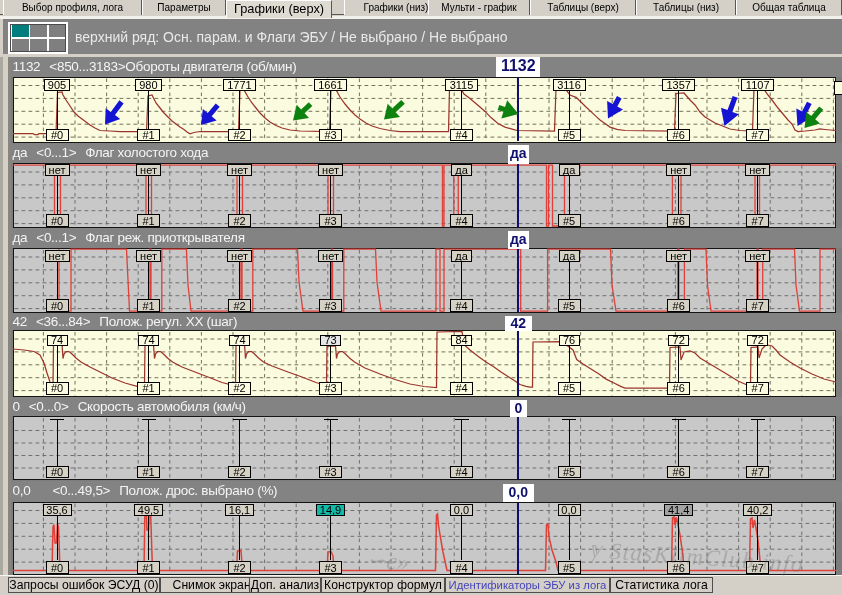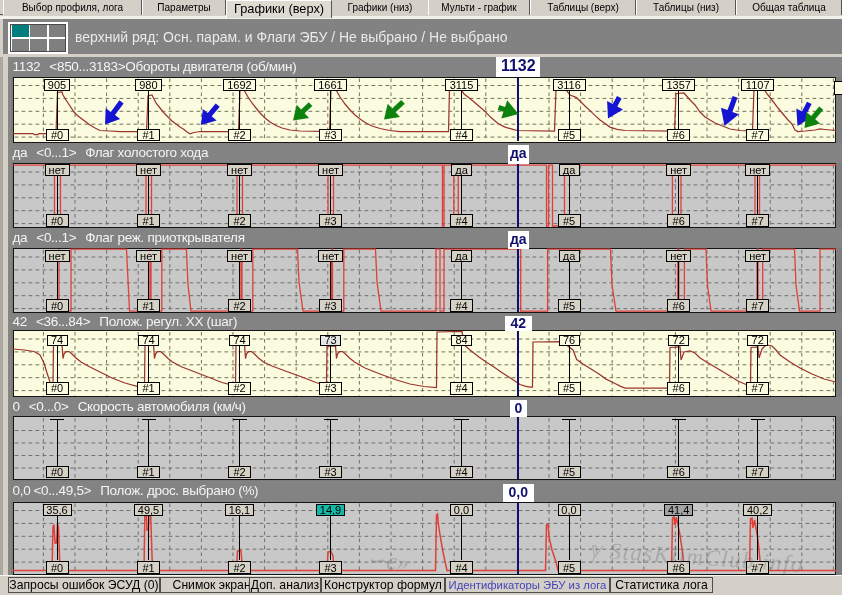--- a/index.html
+++ b/index.html
@@ -17,21 +17,21 @@
 .mline{position:absolute;width:1px;background:#000}
 .clabel{position:absolute;background:#fff;color:#10106e;font-weight:bold;text-align:center;z-index:6}
 .btab{position:absolute;top:577px;height:16px;border:1px solid #4d4d4d;
  background:#d4d0c8;font-size:12.2px;line-height:15px;text-align:center;white-space:nowrap;color:#000}
 </style></head><body>
 <div id="root">
 <div class="tabs"></div>
 <div class="tab" style="left:3px;width:139px">Выбор профиля, лога</div>
 <div class="tab" style="left:142px;width:84px">Параметры</div>
 <div class="tab sel" style="left:226px;width:106px">Графики (верх)</div>
-<div class="tab" style="left:328px;width:104px">Графики (низ)</div>
+<div class="tab" style="left:344px;width:104px">Графики (низ)</div>
 <div class="tab" style="left:428px;width:102px">Мульти - график</div>
 <div class="tab" style="left:530px;width:106px">Таблицы (верх)</div>
 <div class="tab" style="left:636px;width:100px">Таблицы (низ)</div>
 <div class="tab" style="left:736px;width:106px">Общая таблица</div>
 <div class="abs" style="left:0;top:16px;width:842px;height:3px;background:#f2f0ea"></div>
 <div class="abs" style="left:3px;top:19px;width:839px;height:35px;background:#828282"></div>
 <div class="abs" style="left:0;top:54px;width:842px;height:3px;background:#d4d0c8"></div>
 <div class="abs" style="left:8px;top:21.5px;width:60px;height:32px;background:#fff;padding:2px">
       <div style="width:100%;height:100%;background:#fdfdfd;position:relative;border:1px solid #4a4a4a">
         <div class="abs" style="left:0.5px;top:0.5px;width:17px;height:12px;background:#007d7d"></div>
@@ -50,21 +50,21 @@
 <div class="hdr" style="top:57px;height:19.5px;line-height:19.5px;padding-left:1.5px"><b>1132</b><b style="margin-left:9px">&lt;850...3183&gt;</b><b style="">Обороты двигателя (об/мин)</b></div>
 <div class="chart" style="left:13px;top:76.5px;width:823px;height:66px;background:#fbfbe0"></div>
 <div class="hdr" style="top:142.5px;height:20.5px;line-height:20.5px;padding-left:1.5px"><b>да</b><b style="margin-left:9px">&lt;0...1&gt;</b><b style="margin-left:9px">Флаг холостого хода</b></div>
 <div class="chart" style="left:13px;top:163px;width:823px;height:65px;background:#c8c8c8"></div>
 <div class="hdr" style="top:228px;height:20px;line-height:20px;padding-left:1.5px"><b>да</b><b style="margin-left:9px">&lt;0...1&gt;</b><b style="margin-left:9px">Флаг реж. приоткрывателя</b></div>
 <div class="chart" style="left:13px;top:248px;width:823px;height:65px;background:#c8c8c8"></div>
 <div class="hdr" style="top:313px;height:17px;line-height:17px;padding-left:1.5px"><b>42</b><b style="margin-left:9px">&lt;36...84&gt;</b><b style="margin-left:9px">Полож. регул. ХХ (шаг)</b></div>
 <div class="chart" style="left:13px;top:330px;width:823px;height:67px;background:#fbfbe0"></div>
 <div class="hdr" style="top:397px;height:19px;line-height:19px;padding-left:1.5px"><b>0</b><b style="margin-left:9px">&lt;0...0&gt;</b><b style="margin-left:9px">Скорость автомобиля (км/ч)</b></div>
 <div class="chart" style="left:13px;top:416px;width:823px;height:64px;background:#c8c8c8"></div>
-<div class="hdr" style="top:481px;height:20.5px;line-height:20.5px;padding-left:1.5px"><b>0,0</b><b style="margin-left:3px">&lt;0...49,5&gt;</b><b style="margin-left:9px">Полож. дрос. выбрано (%)</b></div>
+<div class="hdr" style="top:481px;height:20.5px;line-height:20.5px;padding-left:1.5px"><b>0,0</b><b style="margin-left:22px">&lt;0...49,5&gt;</b><b style="margin-left:9px">Полож. дрос. выбрано (%)</b></div>
 <div class="chart" style="left:13px;top:501.5px;width:823px;height:73.5px;background:#c8c8c8"></div>
 <svg class="abs" style="left:0;top:0" width="842" height="595">
 <path stroke="#73735a" stroke-width="1" fill="none" stroke-dasharray="3.6 3.4" d="M43.4 78.5V141M75 78.5V141M106.6 78.5V141M138.2 78.5V141M169.8 78.5V141M201.4 78.5V141M233 78.5V141M264.6 78.5V141M296.2 78.5V141M327.8 78.5V141M359.4 78.5V141M391 78.5V141M422.6 78.5V141M454.2 78.5V141M485.8 78.5V141M517.4 78.5V141M549 78.5V141M580.6 78.5V141M612.2 78.5V141M643.8 78.5V141M675.4 78.5V141M707 78.5V141M738.6 78.5V141M770.2 78.5V141M801.8 78.5V141M833.4 78.5V141"></path>
       <path stroke="#73735a" stroke-width="1" fill="none" stroke-dasharray="3.8 3.2" d="M14.5 85.5H834.5M14.5 98.4H834.5M14.5 111.3H834.5M14.5 124.2H834.5M14.5 137.1H834.5"></path>
       <path stroke="#6f6f6f" stroke-width="1" fill="none" stroke-dasharray="3.6 3.4" d="M43.4 165V226.5M75 165V226.5M106.6 165V226.5M138.2 165V226.5M169.8 165V226.5M201.4 165V226.5M233 165V226.5M264.6 165V226.5M296.2 165V226.5M327.8 165V226.5M359.4 165V226.5M391 165V226.5M422.6 165V226.5M454.2 165V226.5M485.8 165V226.5M517.4 165V226.5M549 165V226.5M580.6 165V226.5M612.2 165V226.5M643.8 165V226.5M675.4 165V226.5M707 165V226.5M738.6 165V226.5M770.2 165V226.5M801.8 165V226.5M833.4 165V226.5"></path>
       <path stroke="#6f6f6f" stroke-width="1" fill="none" stroke-dasharray="3.8 3.2" d="M14.5 172H834.5M14.5 184.9H834.5M14.5 197.8H834.5M14.5 210.7H834.5M14.5 223.6H834.5"></path>
       <path stroke="#6f6f6f" stroke-width="1" fill="none" stroke-dasharray="3.6 3.4" d="M43.4 250V311.5M75 250V311.5M106.6 250V311.5M138.2 250V311.5M169.8 250V311.5M201.4 250V311.5M233 250V311.5M264.6 250V311.5M296.2 250V311.5M327.8 250V311.5M359.4 250V311.5M391 250V311.5M422.6 250V311.5M454.2 250V311.5M485.8 250V311.5M517.4 250V311.5M549 250V311.5M580.6 250V311.5M612.2 250V311.5M643.8 250V311.5M675.4 250V311.5M707 250V311.5M738.6 250V311.5M770.2 250V311.5M801.8 250V311.5M833.4 250V311.5"></path>
       <path stroke="#6f6f6f" stroke-width="1" fill="none" stroke-dasharray="3.8 3.2" d="M14.5 257H834.5M14.5 269.9H834.5M14.5 282.8H834.5M14.5 295.7H834.5M14.5 308.6H834.5"></path>
       <path stroke="#73735a" stroke-width="1" fill="none" stroke-dasharray="3.6 3.4" d="M43.4 332V395.5M75 332V395.5M106.6 332V395.5M138.2 332V395.5M169.8 332V395.5M201.4 332V395.5M233 332V395.5M264.6 332V395.5M296.2 332V395.5M327.8 332V395.5M359.4 332V395.5M391 332V395.5M422.6 332V395.5M454.2 332V395.5M485.8 332V395.5M517.4 332V395.5M549 332V395.5M580.6 332V395.5M612.2 332V395.5M643.8 332V395.5M675.4 332V395.5M707 332V395.5M738.6 332V395.5M770.2 332V395.5M801.8 332V395.5M833.4 332V395.5"></path>
       <path stroke="#73735a" stroke-width="1" fill="none" stroke-dasharray="3.8 3.2" d="M14.5 339H834.5M14.5 351.9H834.5M14.5 364.8H834.5M14.5 377.7H834.5M14.5 390.6H834.5"></path>
@@ -77,21 +77,21 @@
 <polyline fill="none" stroke="#e04038" stroke-width="1.3" points="59,249.2 59,311.2 71,311.2 71,249.2 126.5,249.2 128,280 129.5,311.2 150,311.2 150,249.2 151,249.2 151,311.2 161.8,311.2 161.8,249.2 186.4,249.2 188,285 191,311.2 241,311.2 241,249.2 242,249.2 242,311.2 252.8,311.2 252.8,249.2 297.5,249.2 299,282 303,311.2 331.5,311.2 331.5,249.2 332.5,249.2 332.5,311.2 343.8,311.2 343.8,249.2 375.5,249.2 377,282 381,311.2 436,311.2 436,249.2 440,249.2 440,311.2 444,311.2 444,249.2 520.7,249.2 520.7,311.2 547.6,311.2 547.6,249.2 610.5,249.2 612,285 616,311.2 677.8,311.2 677.8,249.2 678.8,249.2 678.8,311.2 684.4,311.2 684.4,249.2 706,249.2 707.5,285 711,311.2 757,311.2 757,249.2 758,249.2 758,311.2 762.7,311.2 762.7,249.2 794.5,249.2 796,285 799.5,311.2 820,311.2 820,249.2 836,249.2"></polyline>
 <polyline fill="none" stroke="#9b352c" stroke-width="1.25" points="13,349 24,350 34,351.5 40,355 44,363 47,373 50,382 52.5,385.5 53,385.5 53.5,345 62,344.5 63,358.5 64,354 66,351.5 69,351.5 72,354 76,358 81,362 90,367 100,372 112,378 125,383 138,386.5 144,386.5 144.5,385.5 145,345 153.5,344.5 154.5,358.5 155.5,354 157.5,351.5 160.5,351.5 163.5,354 167.5,358 172.5,362 182,367 195,372 208,377 222,382.5 234,385.5 235.5,385.5 236,345 244.5,344.5 245.5,358.5 246.5,354 248.5,351.5 251.5,351.5 254.5,354 258.5,358 263.5,362 272,366 288,372 302,377 316,382.5 326,385.5 326.5,385.5 327,346.3 335.5,345.8 336.5,358.5 337.5,354 339.5,351.5 342.5,351.5 345.5,354 349.5,358 354.5,362 365,368 380,374 395,379.5 410,384 424,386.5 436.5,387.5 437,332 462,331.5 464,344.8 470,350 479,357 486,362 494,367 501,372 508,376.6 515,381 520,384.5 526,386.3 530,387 532.5,387 533,342 561,341.7 565,344 569,347 573,350 576.7,359.5 583,364 591.4,369.3 599,374 606.1,379.1 613,382.5 620.7,386.4 625,388 665,388 669.5,388 670,347.5 680,347 681,360 684,352 690,351 695,353 700,358 710,364 720,370 730,376 738,381 746,384.5 749.5,386 750.5,386 751,347.5 758,347 759,358 762,349 766,345 770,345.5 772,346 776,350 780,355 790,362 800,368 812,374 824,379 836,382"></polyline>
 <polyline fill="none" stroke="#e04038" stroke-width="1.5" points="13,570.5 52,570.5 53,527 54,524.5 55,543 56.5,543 57.5,524 58.5,527 60,570.5 144,570.5 145,507 146,506 147,530 148.5,530 149.5,506 150.5,509 152.5,570.5 236.5,570.5 237.5,551 241,550.5 242.5,570.5 327,570.5 328,552 331,551.5 333,556 334,570.5 435.5,570.5 436.5,515 437.5,514 438.5,525 440,535 443,552 447,570.5 545.5,570.5 546.5,525 548,524 549,537 552,550 556,562 558,570.5 671.5,570.5 672.5,518 674,517 675,525 676.5,517.5 678,525 680,535 683,556 684,570.5 749.5,570.5 750.5,519 752,518 753,528 754.5,520 756,528 758,540 761,570.5 836,570.5"></polyline>
 </svg>
 <div class="vbox" style="left:43.8px;top:79px;width:26.5px;height:11.5px;background:#fbfbdf;font-size:11px;line-height:10.5px">905</div>
     <div class="mline" style="left:56.5px;top:90.5px;height:38px"></div>
     <div class="vbox" style="left:45.5px;top:128.5px;width:23px;height:12.5px;background:#fbfbdf;font-size:11px;line-height:11.5px">#0</div>
     <div class="vbox" style="left:135.2px;top:79px;width:26.5px;height:11.5px;background:#fbfbdf;font-size:11px;line-height:10.5px">980</div>
     <div class="mline" style="left:148px;top:90.5px;height:38px"></div>
     <div class="vbox" style="left:137px;top:128.5px;width:23px;height:12.5px;background:#fbfbdf;font-size:11px;line-height:11.5px">#1</div>
-    <div class="vbox" style="left:223px;top:79px;width:33px;height:11.5px;background:#fbfbdf;font-size:11px;line-height:10.5px">1692</div>
+    <div class="vbox" style="left:223px;top:79px;width:33px;height:11.5px;background:#fbfbdf;font-size:11px;line-height:10.5px">1771</div>
     <div class="mline" style="left:239px;top:90.5px;height:38px"></div>
     <div class="vbox" style="left:228px;top:128.5px;width:23px;height:12.5px;background:#fbfbdf;font-size:11px;line-height:11.5px">#2</div>
     <div class="vbox" style="left:314px;top:79px;width:33px;height:11.5px;background:#fbfbdf;font-size:11px;line-height:10.5px">1661</div>
     <div class="mline" style="left:330px;top:90.5px;height:38px"></div>
     <div class="vbox" style="left:319px;top:128.5px;width:23px;height:12.5px;background:#fbfbdf;font-size:11px;line-height:11.5px">#3</div>
     <div class="vbox" style="left:445px;top:79px;width:33px;height:11.5px;background:#fbfbdf;font-size:11px;line-height:10.5px">3115</div>
     <div class="mline" style="left:461px;top:90.5px;height:38px"></div>
     <div class="vbox" style="left:450px;top:128.5px;width:23px;height:12.5px;background:#fbfbdf;font-size:11px;line-height:11.5px">#4</div>
     <div class="vbox" style="left:552.5px;top:79px;width:33px;height:11.5px;background:#fbfbdf;font-size:11px;line-height:10.5px">3116</div>
     <div class="mline" style="left:568.5px;top:90.5px;height:38px"></div>

